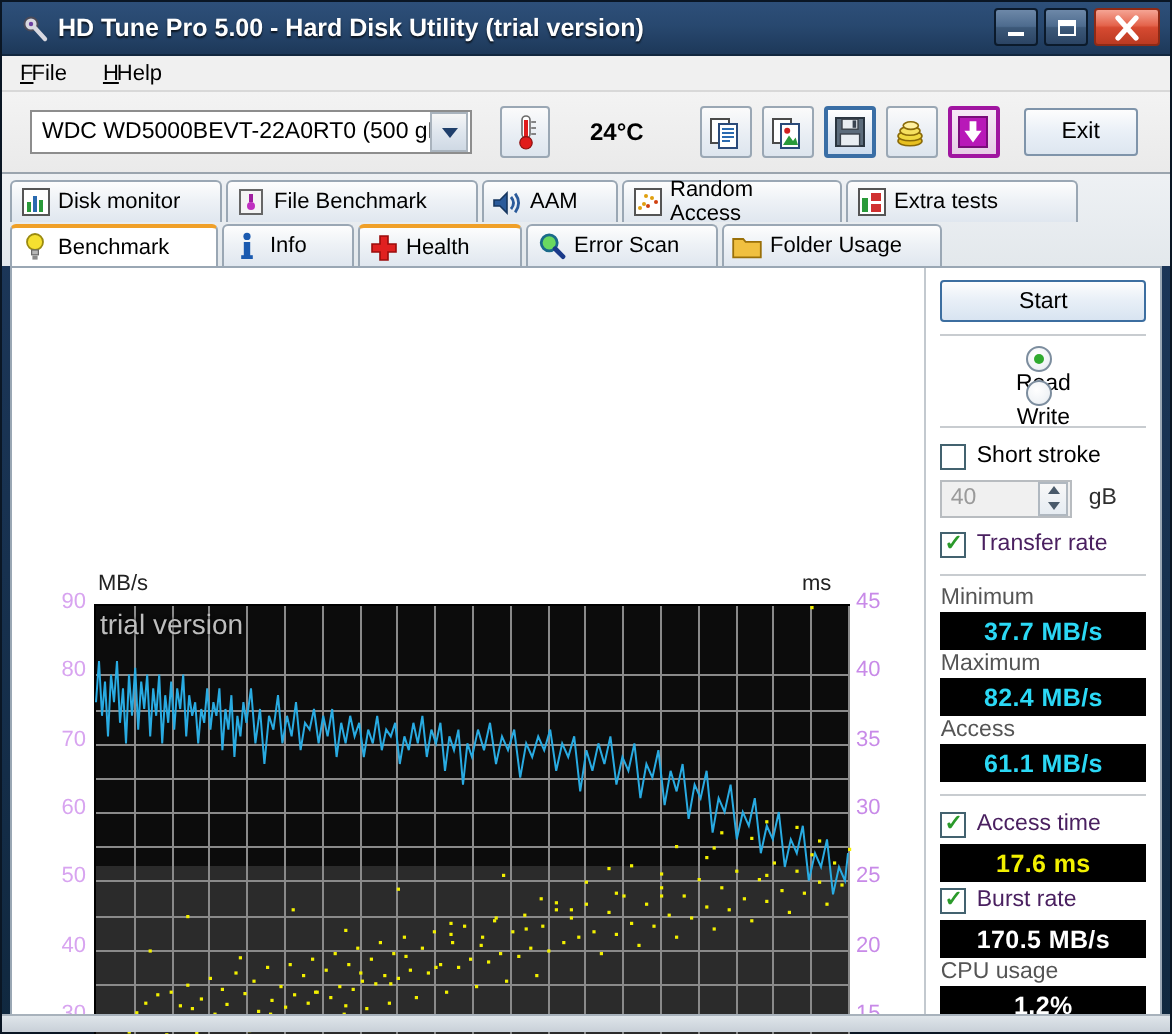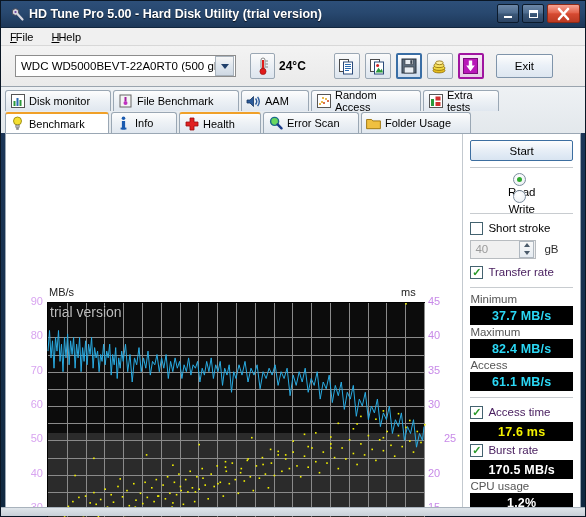--- a/index.html
+++ b/index.html
@@ -122,21 +122,21 @@
   .tbtn.active {
     border: 2px solid #3a6ea5;
     background: linear-gradient(180deg,#ffffff 0%,#dfe9f5 55%,#cddcee 100%);
   }
   #thermo {
     width: 25px; height: 26px; margin-left: 14px;
     background: linear-gradient(180deg,#fbfbfb 0%,#e9eef4 55%,#dde5ee 100%);
     border: 1px solid #9aa7b4; border-radius: 2px;
     display:flex; align-items:center; justify-content:center;
   }
-  #temp { font-size: 12px; font-weight: bold; margin-left: 4px; color:#000; }
+  #temp { font-size: 12px; font-weight: bold; margin-left: 20px; color:#000; }
   #tbtns { display: flex; gap: 5px; margin-left: 28px; }
   #exitbtn {
     width: 57px; height: 24px; margin-left: 12px;
     background: linear-gradient(180deg,#fdfdfd 0%,#eaf0f7 48%,#dde6f0 100%);
     border: 1px solid #7f94aa; border-radius: 2px;
     display: flex; align-items: center; justify-content: center;
     font-size: 11.5px; cursor: pointer;
   }
 
   
@@ -440,21 +440,21 @@
             <circle cx="3" cy="10" r="1" fill="#e0a010"></circle>
               <circle cx="5" cy="8" r="1" fill="#e0a010"></circle>
             <circle cx="7" cy="9" r="1" fill="#d04010"></circle>
               <circle cx="9" cy="5" r="1" fill="#e0a010"></circle>
             <circle cx="11" cy="7" r="1" fill="#d04010"></circle>
               <circle cx="6" cy="4" r="1" fill="#e0a010"></circle>
           </svg>
         </span>
         <span>Random Access</span>
       </div>
-      <div class="tab" style="width:76px">
+      <div class="tab" style="width:116px">
         <span class="ico">
           <svg width="14" height="14" viewBox="0 0 14 14">
             <rect x="0.5" y="0.5" width="13" height="13" fill="#ffffff" stroke="#555" stroke-width="1"></rect>
             <rect x="2" y="5" width="3" height="7" fill="#2a9a3a"></rect>
             <rect x="6.5" y="2.5" width="5" height="4" fill="#d03030"></rect>
             <rect x="6.5" y="8" width="5" height="4" fill="#d03030"></rect>
           </svg>
         </span>
         <span>Extra tests</span>
       </div>
@@ -742,21 +742,21 @@
       <div id="axes-bot"></div>
     <div class="axlbl ax-left" style="left: 15px; top: 367px;">30</div>
         <div class="axlbl ax-left" style="left: 15px; top: 332.667px;">40</div>
         <div class="axlbl ax-left" style="left: 15px; top: 298.333px;">50</div>
         <div class="axlbl ax-left" style="left: 15px; top: 264px;">60</div>
         <div class="axlbl ax-left" style="left: 15px; top: 229.667px;">70</div>
         <div class="axlbl ax-left" style="left: 15px; top: 195.333px;">80</div>
         <div class="axlbl ax-left" style="left: 15px; top: 161px;">90</div>
         <div class="axlbl ax-right" style="left: 422px; top: 367px;">15</div>
         <div class="axlbl ax-right" style="left: 422px; top: 332.667px;">20</div>
-        <div class="axlbl ax-right" style="left: 438px; top: 298.333px;">25</div>
+        <div class="axlbl ax-right" style="left: 422px; top: 298.333px;">25</div>
         <div class="axlbl ax-right" style="left: 422px; top: 264px;">30</div>
         <div class="axlbl ax-right" style="left: 422px; top: 229.667px;">35</div>
         <div class="axlbl ax-right" style="left: 422px; top: 195.333px;">40</div>
         <div class="axlbl ax-right" style="left: 422px; top: 161px;">45</div>
       </div>
 
     <div id="sidepanel">
 
       <div id="startbtn">
         <span>Start</span>

